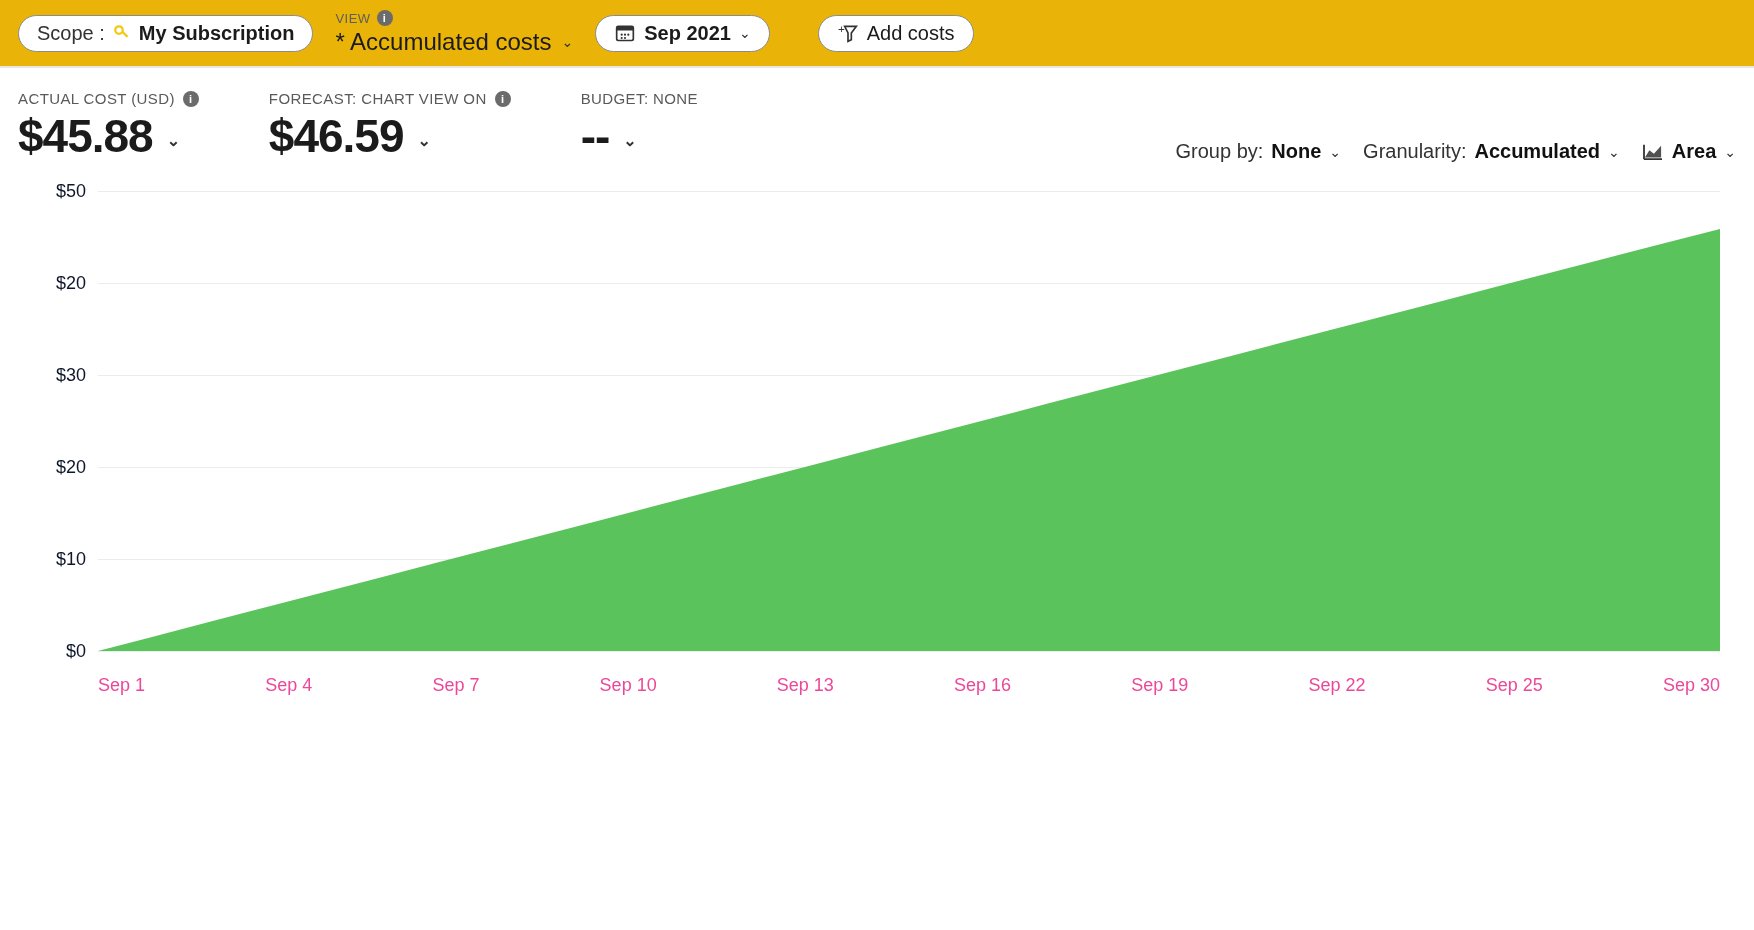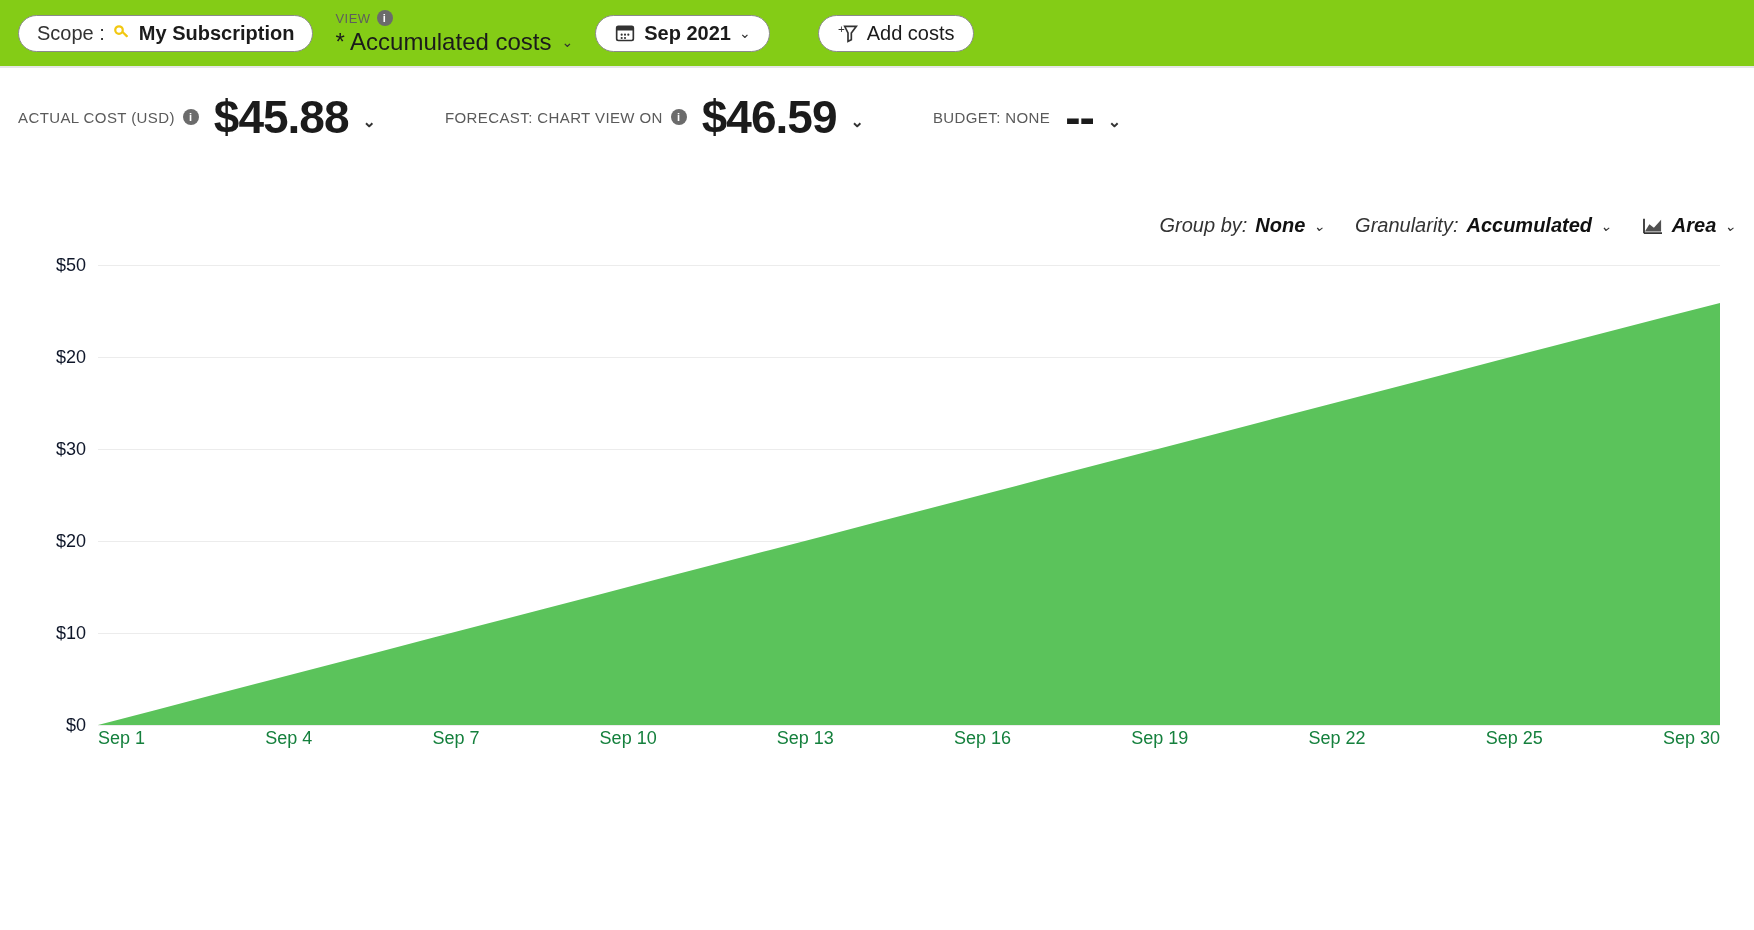--- a/index.html
+++ b/index.html
@@ -1,47 +1,47 @@
 <!DOCTYPE html>
 <html><head>
 <meta charset="utf-8">
 <style>
   html,body{margin:0;padding:0;font-family:"Segoe UI",Arial,sans-serif;color:#1b1b1b;background:#fff;}
   *{box-sizing:border-box;}
-  .toolbar{display:flex;align-items:center;gap:16px;padding:10px 18px;border-bottom:2px solid #e6e6e6;background:#84cc16;}
+  .toolbar{display:flex;align-items:center;gap:16px;padding:10px 18px;border-bottom:2px solid #e6e6e6;background:#eab308;}
   .pill{display:inline-flex;align-items:center;gap:8px;border:1px solid #8a8a8a;border-radius:22px;padding:6px 18px;font-size:20px;background:#fff;cursor:pointer;white-space:nowrap;}
   .scope-label{color:#323232;}
   .key-icon{width:18px;height:18px;display:inline-block;}
   .view-block{display:flex;flex-direction:column;gap:2px;padding:0 6px;}
   .small-label{font-size:13px;letter-spacing:.5px;color:#5e5e5e;display:flex;align-items:center;gap:6px;}
   .info-dot{width:16px;height:16px;border-radius:50%;background:#6b6b6b;color:#fff;font-size:11px;font-weight:700;display:inline-flex;align-items:center;justify-content:center;cursor:pointer;}
   .view-name{font-size:24px;display:flex;align-items:center;gap:10px;cursor:pointer;}
   .chev{font-size:14px;color:#323232;}
   .cal-icon{width:22px;height:20px;display:inline-block;}
   .tag-key{color:#555;}
   .tag-val{font-weight:600;color:#111;}
   .clear-x{width:20px;height:20px;border-radius:50%;background:#6e6e6e;color:#fff;font-size:12px;display:inline-flex;align-items:center;justify-content:center;cursor:pointer;}
   .filter-icon{width:22px;height:20px;display:inline-block;}
 
   .summary{display:flex;align-items:flex-end;gap:70px;padding:22px 18px 8px 18px;flex-wrap:wrap;}
-  .metric{display:flex;gap:15px;}
+  .metric{display:flex;flex-direction:column;gap:2px;}
   .metric-label{font-size:15px;letter-spacing:.4px;color:#5a5a5a;display:flex;align-items:center;gap:8px;}
   .metric-value{font-size:46px;font-weight:600;letter-spacing:-1px;display:flex;align-items:baseline;gap:14px;}
   .metric-value .chev{font-size:16px;position:relative;top:-6px;cursor:pointer;}
-  .controls-right{margin-left:auto;display:flex;align-items:center;gap:30px;font-size:20px;color:#333;font-style:italic;}
+  .controls-right{margin-left:auto;display:flex;align-items:center;gap:22px;font-size:20px;color:#333;}
   .ctl{display:flex;align-items:center;gap:8px;cursor:pointer;}
   .ctl .v{font-weight:600;color:#111;}
   .area-icon{width:22px;height:18px;display:inline-block;}
 
   .chart-wrap{padding:20px 0 0 18px;}
   .chart{position:relative;width:calc(100% - 18px);height:520px;}
   .plot{position:absolute;left:80px;right:16px;top:0;bottom:60px;}
   .grid-line{position:absolute;left:0;right:0;border-top:1px solid #ececec;}
   .y-tick{position:absolute;left:-72px;width:60px;text-align:right;font-size:18px;color:#0f172a;transform:translateY(-50%);}
-  .x-axis{position:absolute;left:80px;right:16px;bottom:36px;display:flex;justify-content:space-between;font-size:18px;color:#15803d;}
+  .x-axis{position:absolute;left:80px;right:16px;bottom:15px;display:flex;justify-content:space-between;font-size:18px;color:#ec4899;}
   svg.area{position:absolute;inset:0;width:100%;height:100%;}
 </style>
 </head>
 <body>
 
 <div class="toolbar">
   <div class="pill">
     <span class="scope-label">Scope :</span>
     <span class="key-icon">
       <svg viewBox="0 0 24 24" width="18" height="18">

